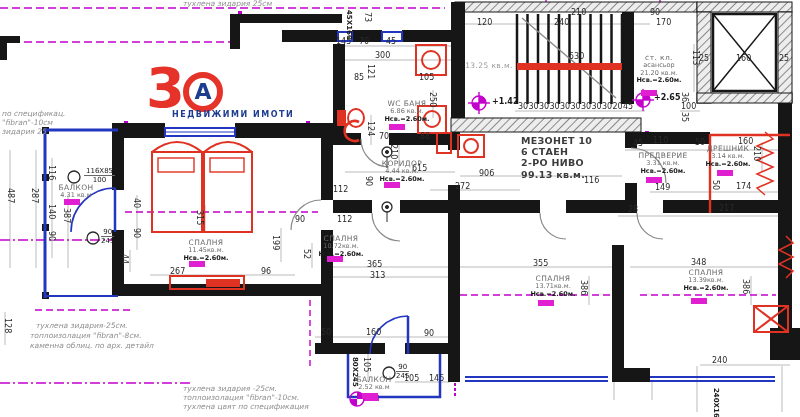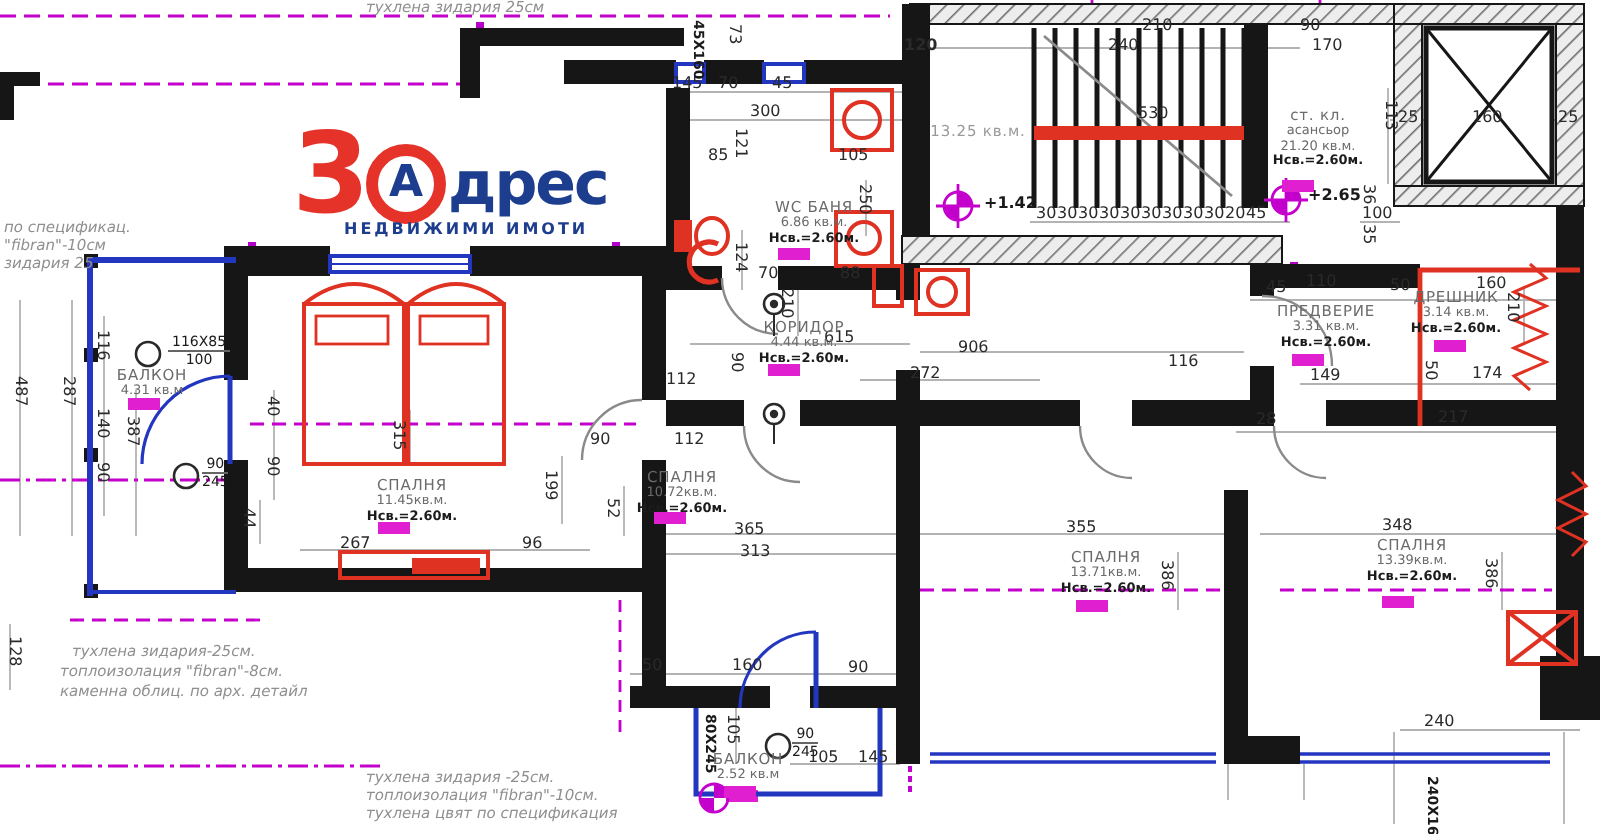--- a/index.html
+++ b/index.html
@@ -275,28 +275,27 @@
     </g>
   </g>
 </svg>
 
 <div id="logo">
   <div class="logo-row">
     <span class="l3">3</span>
     <span class="lring">
       <span class="lA">А</span>
     </span>
-    <span class="lrest">дрес</span>
   </div>
   <div class="logo-tag">НЕДВИЖИМИ ИМОТИ</div>
 </div>
 
 
 <div id="labels">
-      <div class="dim" style="left: 452px; top: 19px; font-weight: bold;">120</div>
+      <div class="dim" style="left: 477px; top: 19px;">120</div>
       <div class="dim" style="left: 554px; top: 19px;">240</div>
       <div class="dim" style="left: 571px; top: 9px;">210</div>
       <div class="dim" style="left: 650px; top: 9px;">90</div>
       <div class="dim" style="left: 656px; top: 19px;">170</div>
       <div class="dim" style="left: 569px; top: 53px;">530</div>
       <div class="dim" style="left: 681px; top: 103px;">100</div>
       <div class="dim" style="left: 699px; top: 55px;">25</div>
       <div class="dim" style="left: 736px; top: 55px;">160</div>
       <div class="dim" style="left: 779px; top: 55px;">25</div>
       <div class="dim rot" style="left: 699px; top: 50px;">113</div>
@@ -460,15 +459,21 @@
       </div>
       <div class="tag" style="left: 691px; top: 298px;"></div>
       <div class="room" style="left: 374px; top: 376px;">
         <div class="rn">БАЛКОН</div>
         <div class="rl">2.52 кв.м</div>
       </div>
       <div class="tag" style="left: 362px; top: 393px;"></div>
       <div class="room faint" style="left: 489px; top: 62px;">
         <div class="rn">13.25 кв.м.</div>
       </div>
+      <div class="unit" style="left: 521px; top: 135px;">
+        <div class="rn">МЕЗОНЕТ 10</div>
+        <div class="rl">6 СТАЕН</div>
+        <div class="rl">2-РО НИВО</div>
+        <div class="rl">99.13 кв.м.</div>
+      </div>
     </div>
 
 </div>
 
 </body></html>

